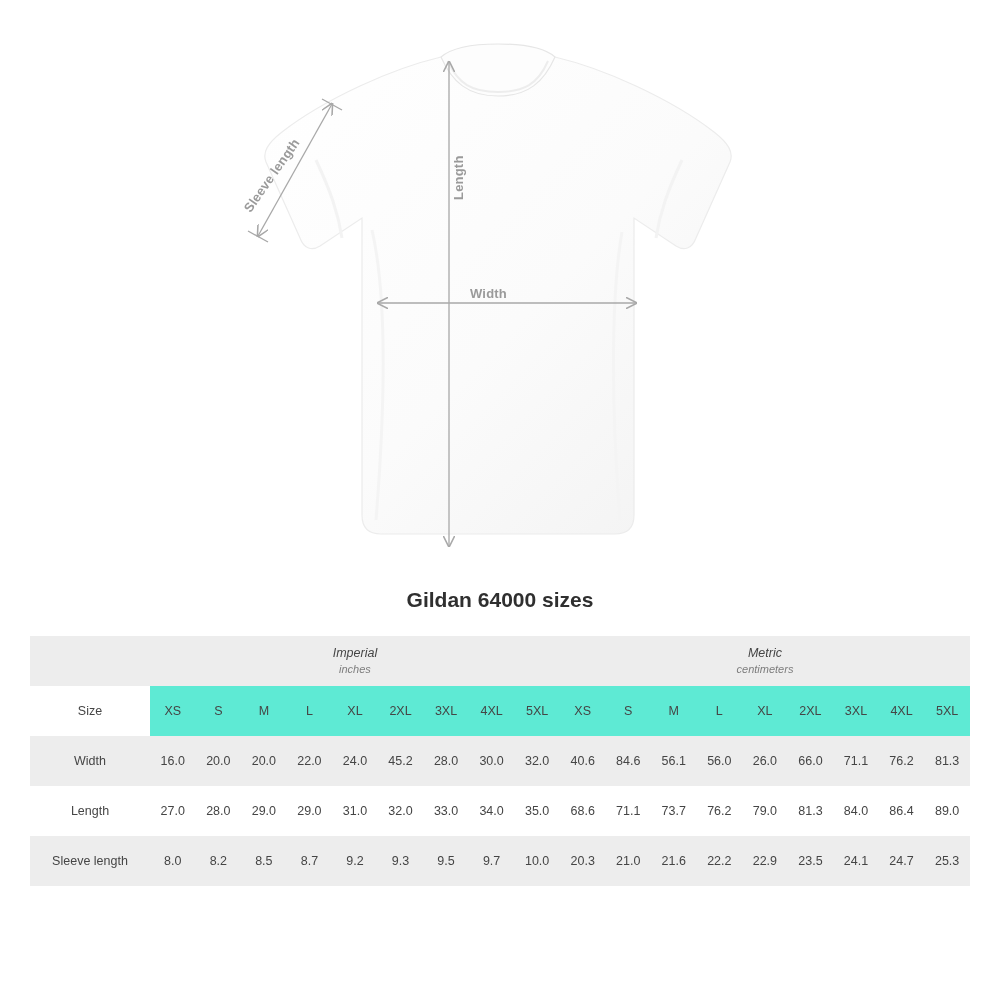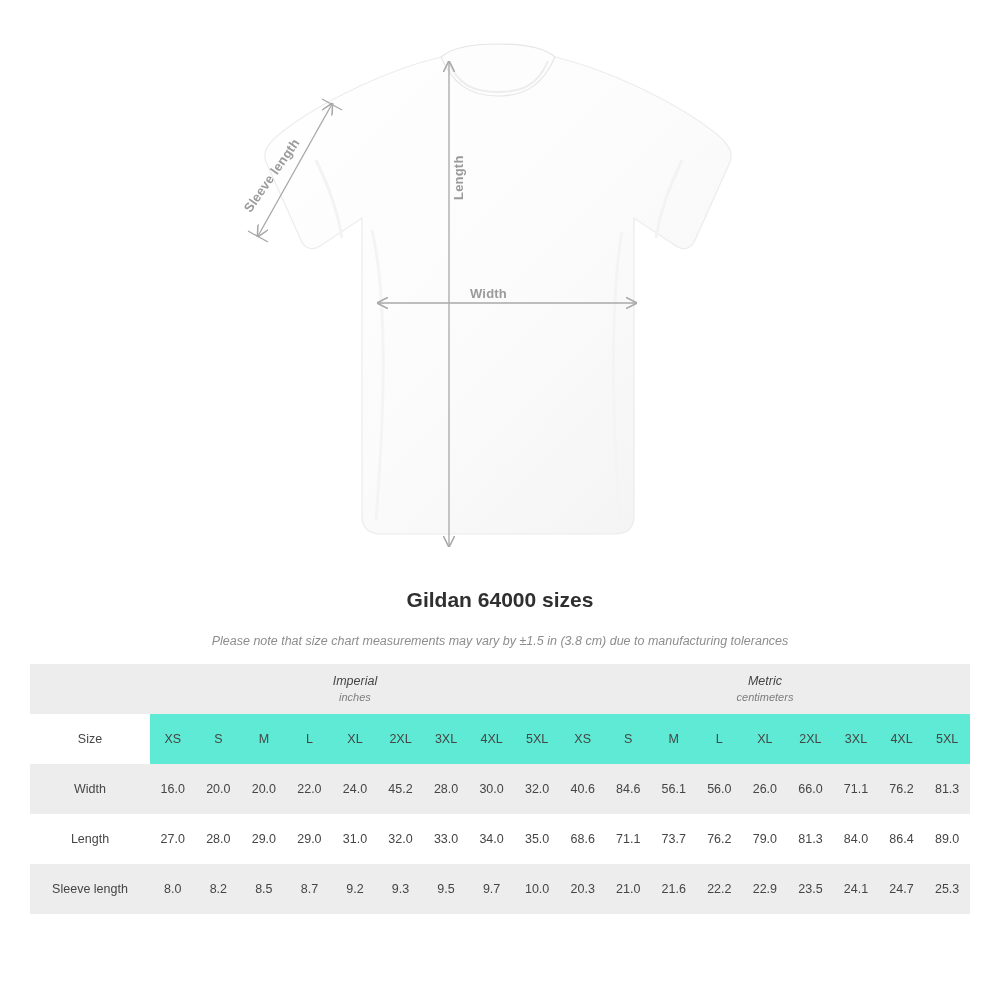--- a/index.html
+++ b/index.html
@@ -38,21 +38,21 @@
     transform: rotate(-55deg);
     transform-origin: left bottom;
   }
 
   
   .title-block { text-align: center; margin-top: 18px; }
   .chart-title {
     font-size: 21px;
     font-weight: bold;
     color: #2f2f2f;
-    margin: 0 0 22px 0;
+    margin: 0 0 8px 0;
   }
   .chart-note {
     font-size: 12.5px;
     font-style: italic;
     color: #8d8d8d;
     margin: 0;
   }
 
   
   .table-wrap { padding: 16px 47px 0 30px; }
@@ -161,21 +161,20 @@
       <line x1="322" y1="99" x2="342" y2="110" stroke="#a8a8a8" stroke-width="1.3"></line>
     </svg>
 
     <div class="dim-label dim-length">Length</div>
     <div class="dim-label dim-width">Width</div>
     <div class="dim-label dim-sleeve">Sleeve length</div>
   </div>
 
   <div class="title-block">
     <h1 class="chart-title">Gildan 64000 sizes</h1>
-    <p class="chart-note">Please note that size chart measurements may vary by ±1.5 in (3.8 cm) due to manufacturing tolerances</p>
   </div>
 
   <div class="table-wrap">
     <table class="size-table">
       <tbody id="table-body">
           <tr class="band-head">
             <td class="first-col"></td>
             <td class="unit-system" colspan="9">Imperial<span class="unit-sub">inches</span></td>
             <td class="unit-system" colspan="9">Metric<span class="unit-sub">centimeters</span></td>
           </tr>

